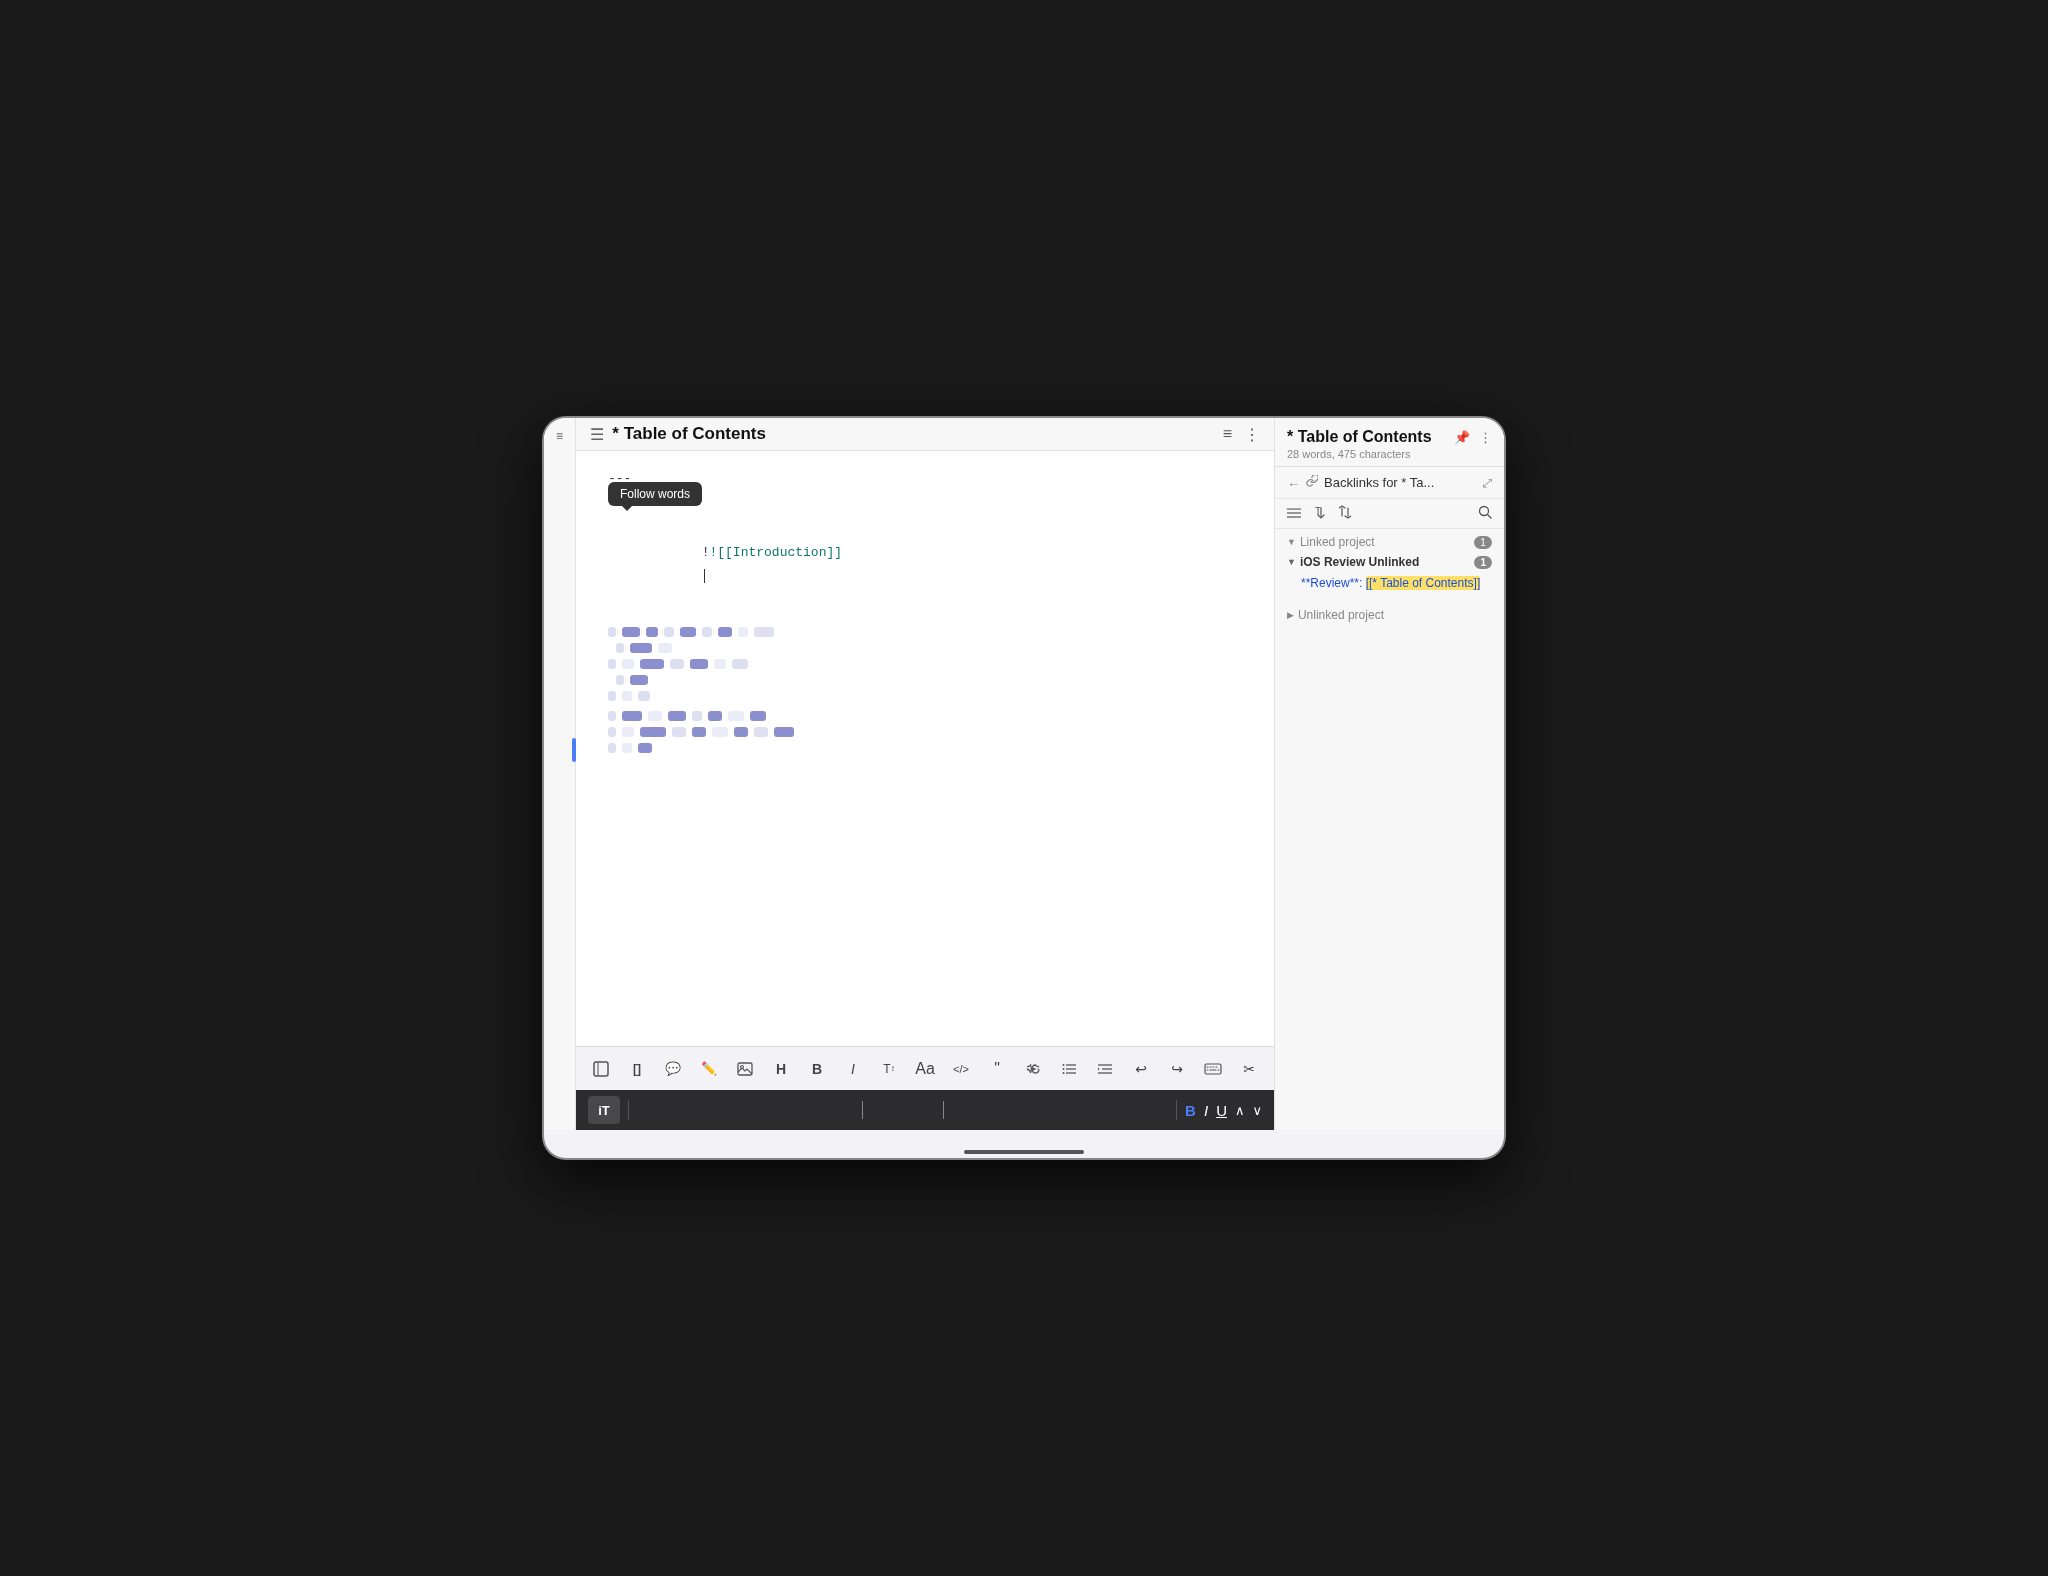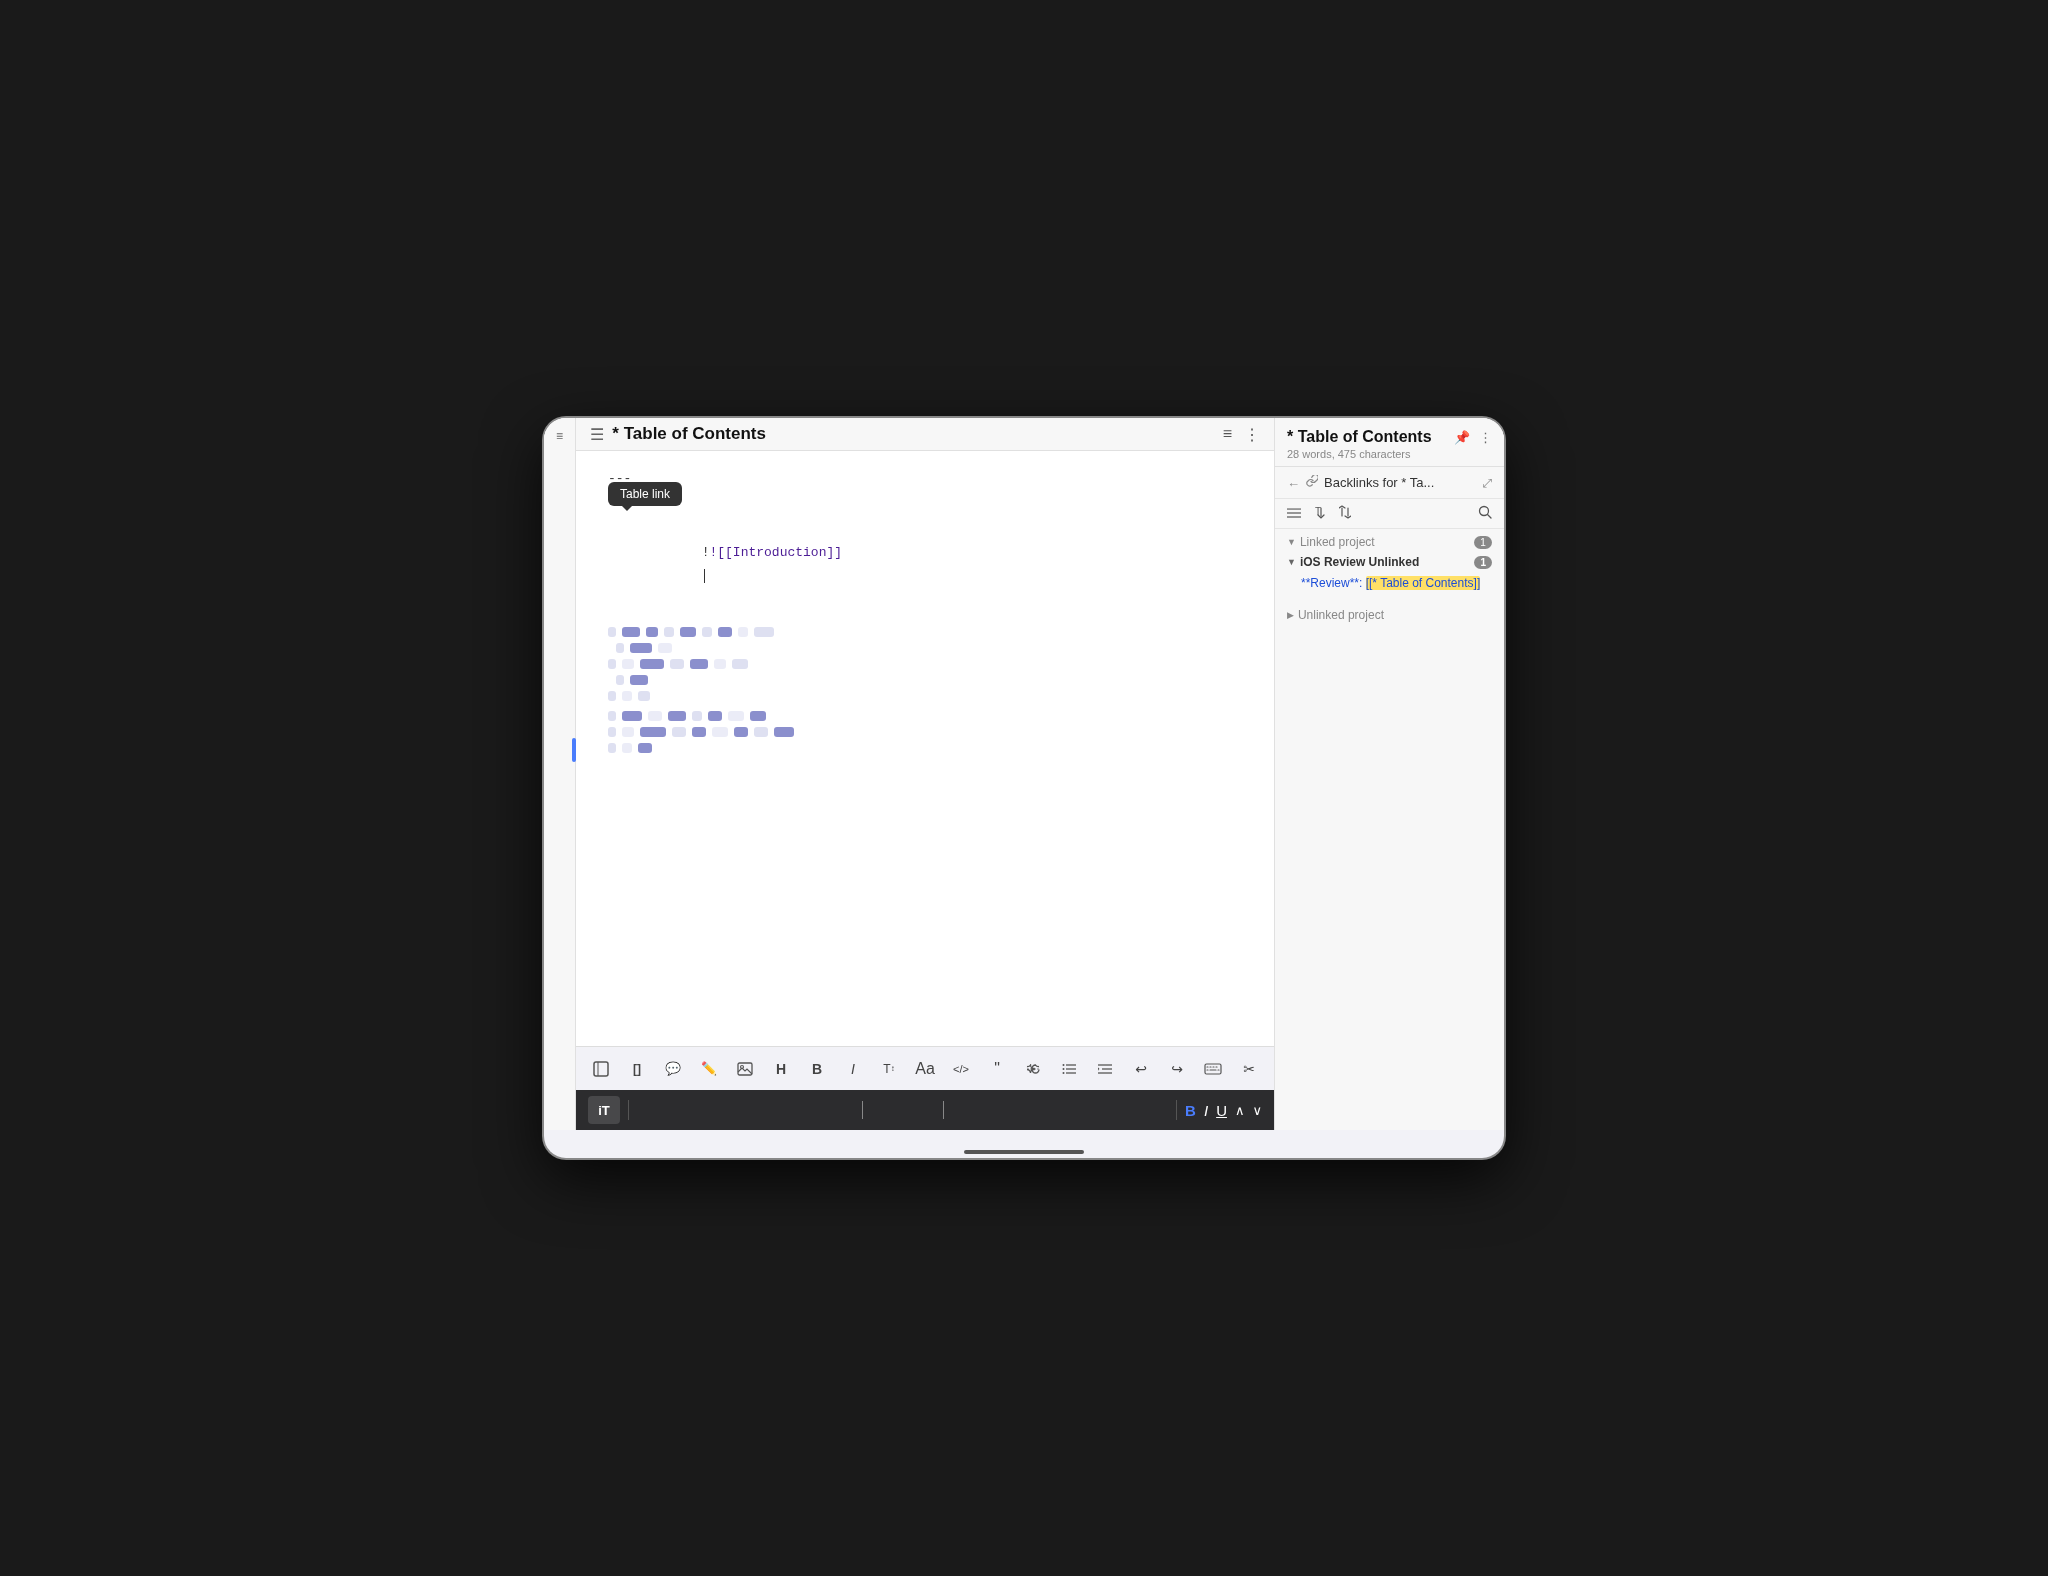--- a/index.html
+++ b/index.html
@@ -117,21 +117,21 @@
       position: relative;
     }
     .note-text-line {
       font-family: 'Courier New', monospace;
       font-size: 13px;
       color: #333;
       line-height: 1.8;
       white-space: pre;
     }
     .wikilink {
-      color: #4c1d95;
+      color: #0f766e;
       cursor: pointer;
     }
     .tooltip-popup {
       position: absolute;
       top: -36px;
       left: 0;
       background: #333;
       color: #fff;
       padding: 5px 12px;
       border-radius: 6px;
@@ -414,21 +414,21 @@
           <span class="header-icon-btn">⋮</span>
         </div>
       </div>
 
       <div class="note-content">
         <div class="note-text-line">---</div>
         <div class="note-text-line">---</div>
         
         
         <div style="margin-top: 4px; position: relative; display: inline-block;">
-          <div class="tooltip-popup">Table link</div>
+          <div class="tooltip-popup">Follow words</div>
           <span class="note-text-line">
             <span style="color:#333;">!</span><span class="wikilink">![[Introduction]]</span>
             <span class="cursor-blink"></span>
           </span>
         </div>
 
         
         <div style="margin-top: 16px;">
 
           <div class="blurred-line">

